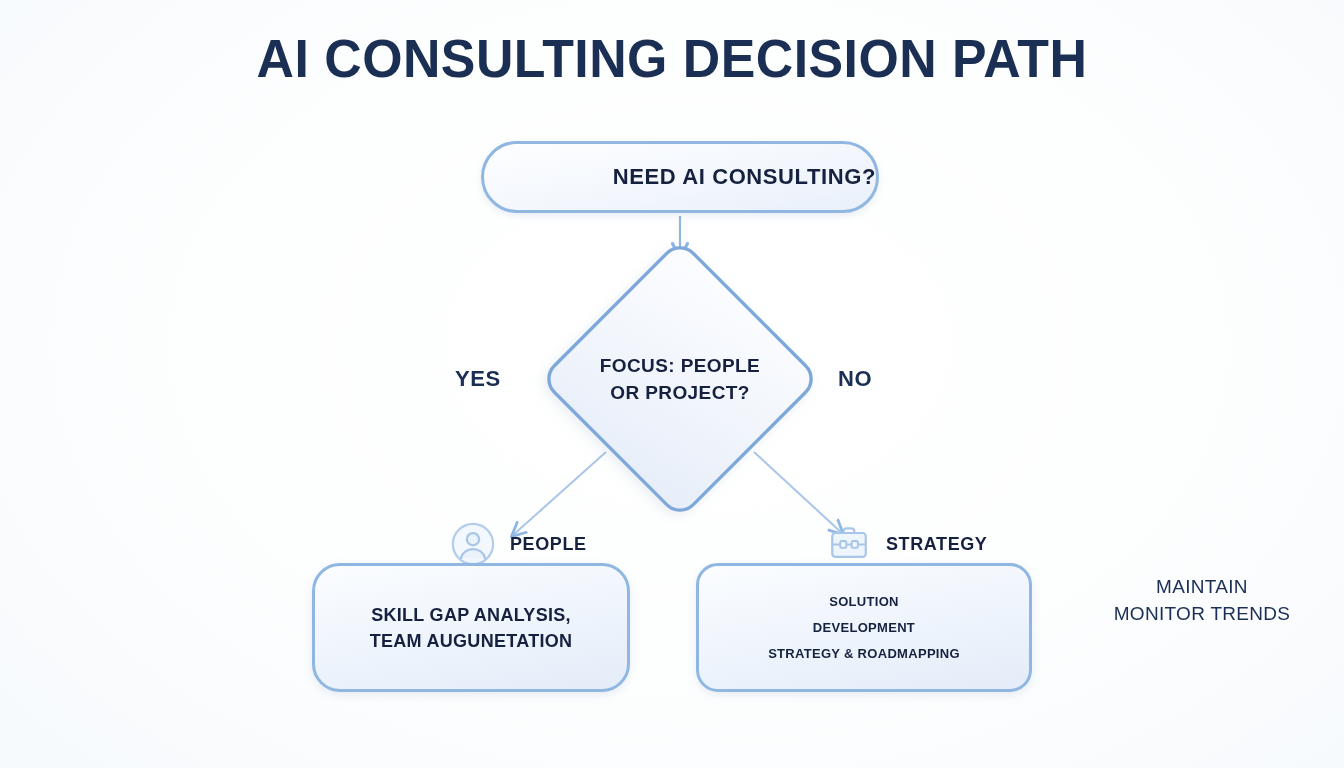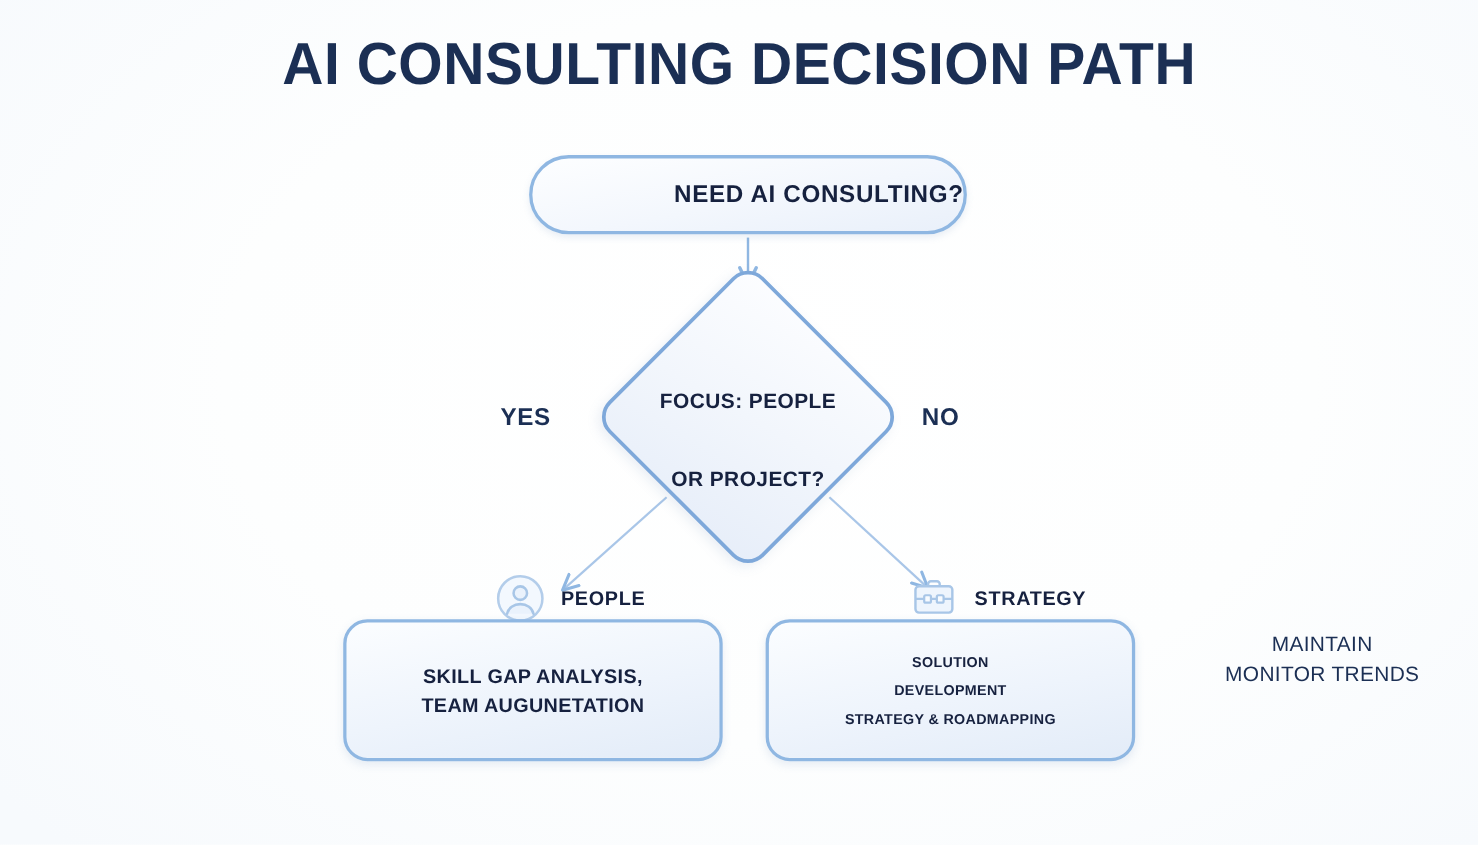--- a/index.html
+++ b/index.html
@@ -105,21 +105,20 @@
     height: 236px;
     display: flex;
     flex-direction: column;
     align-items: center;
     justify-content: center;
   }
   .diamond-label .node-text {
     font-size: 19px;
     line-height: 27px;
     letter-spacing: 0.4px;
-    margin-top: 44px;
   }
 
   
   .branch-label {
     position: absolute;
     font-size: 22px;
     font-weight: bold;
     letter-spacing: 0.6px;
     color: #1b2f54;
   }
@@ -148,21 +147,21 @@
     position: absolute;
     box-sizing: border-box;
     border: 3px solid #8fb7e2;
     border-radius: 22px;
     background: linear-gradient(170deg, #fbfdff 0%, #eef4fc 55%, #e3ecf8 100%);
     box-shadow: 0 3px 8px rgba(120,150,190,0.16);
     display: flex;
     align-items: center;
     justify-content: center;
   }
-  #box-people  { left: 312px; top: 563px; width: 345px; height: 129px; }
+  #box-people  { left: 312px; top: 563px; width: 318px; height: 129px; border-radius: 28px; }
   #box-project { left: 696px; top: 563px; width: 336px; height: 129px; }
   .box-lines {
     text-align: center;
     color: #16213f;
     font-weight: bold;
     font-size: 18px;
     line-height: 26px;
     letter-spacing: 0.3px;
   }
   #box-project .box-lines { font-size: 13px; line-height: 26px; }

